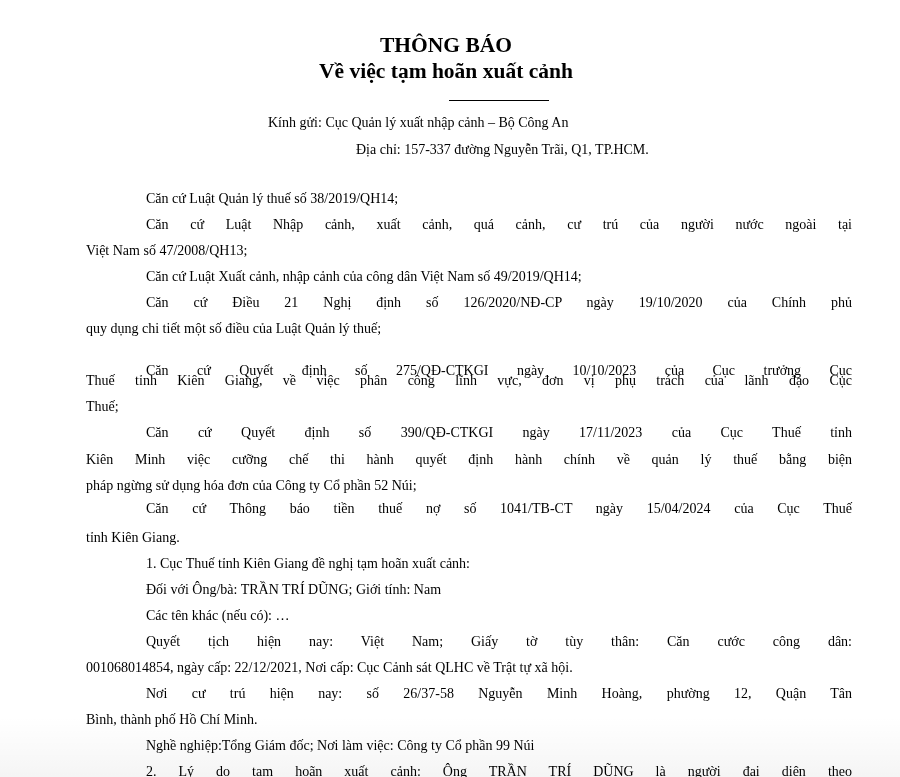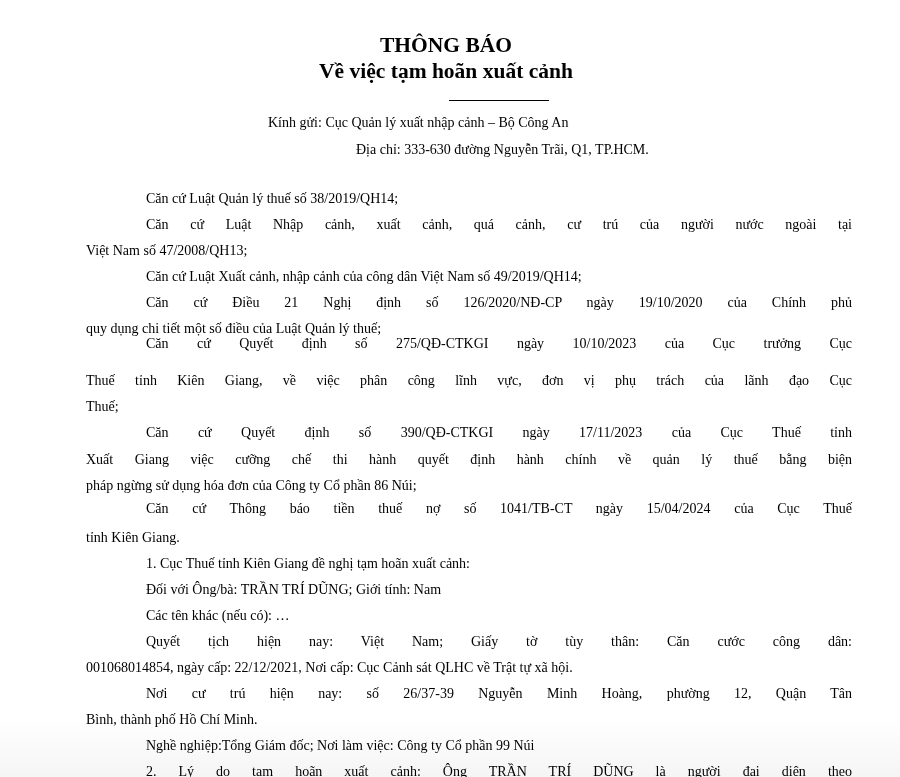--- a/index.html
+++ b/index.html
@@ -23,42 +23,42 @@
 
 <div class="page">
   <div class="title t1">THÔNG BÁO</div>
   <div class="title t2">Về việc tạm hoãn xuất cảnh</div>
   <div class="rule"></div>
 
   <div class="line" style="left:268px; top:94px;">
     <span>Kính gửi:</span>
     <span>Cục Quản lý xuất nhập cảnh – Bộ Công An</span>
   </div>
-  <div class="line" style="left:356px; top:121px;">Địa chỉ: 333-630 đường Nguyễn Trãi, Q1, TP.HCM.</div>
+  <div class="line" style="left:356px; top:121px;">Địa chỉ: 157-337 đường Nguyễn Trãi, Q1, TP.HCM.</div>
 
   <div id="body-lines">
       <div class="line" style="left: 146px; top: 170px;">Căn cứ Luật Quản lý thuế số 38/2019/QH14;</div>
       <div class="line just" style="left: 146px; top: 196px; width: 706px;">Căn cứ Luật Nhập cảnh, xuất cảnh, quá cảnh, cư trú của người nước ngoài tại</div>
       <div class="line" style="left: 86px; top: 222px;">Việt Nam số 47/2008/QH13;</div>
       <div class="line" style="left: 146px; top: 248px;">Căn cứ Luật Xuất cảnh, nhập cảnh của công dân Việt Nam số 49/2019/QH14;</div>
       <div class="line just" style="left: 146px; top: 274px; width: 706px;">Căn cứ Điều 21 Nghị định số 126/2020/NĐ-CP ngày 19/10/2020 của Chính phủ</div>
       <div class="line" style="left: 86px; top: 300px;">quy dụng chi tiết một số điều của Luật Quản lý thuế;</div>
-      <div class="line just" style="left: 146px; top: 315px; width: 706px;">Căn cứ Quyết định số 275/QĐ-CTKGI ngày 10/10/2023 của Cục trưởng Cục</div>
+      <div class="line just" style="left: 146px; top: 342px; width: 706px;">Căn cứ Quyết định số 275/QĐ-CTKGI ngày 10/10/2023 của Cục trưởng Cục</div>
       <div class="line just" style="left: 86px; top: 352px; width: 766px;">Thuế tỉnh Kiên Giang, về việc phân công lĩnh vực, đơn vị phụ trách của lãnh đạo Cục</div>
       <div class="line" style="left: 86px; top: 378px; text-align: right;">Thuế;</div>
       <div class="line just" style="left: 146px; top: 404px; width: 706px;">Căn cứ Quyết định số 390/QĐ-CTKGI ngày 17/11/2023 của Cục Thuế tỉnh</div>
-      <div class="line just" style="left: 86px; top: 431px; width: 766px;">Xuất Giang việc cưỡng chế thi hành quyết định hành chính về quản lý thuế bằng biện</div>
-      <div class="line" style="left: 86px; top: 457px;">pháp ngừng sử dụng hóa đơn của Công ty Cổ phần 86 Núi;</div>
+      <div class="line just" style="left: 86px; top: 431px; width: 766px;">Kiên Minh việc cưỡng chế thi hành quyết định hành chính về quản lý thuế bằng biện</div>
+      <div class="line" style="left: 86px; top: 457px;">pháp ngừng sử dụng hóa đơn của Công ty Cổ phần 52 Núi;</div>
       <div class="line just" style="left: 146px; top: 480px; width: 706px;">Căn cứ Thông báo tiền thuế nợ số 1041/TB-CT ngày 15/04/2024 của Cục Thuế</div>
       <div class="line" style="left: 86px; top: 509px;">tỉnh Kiên Giang.</div>
       <div class="line" style="left: 146px; top: 535px;">1. Cục Thuế tỉnh Kiên Giang đề nghị tạm hoãn xuất cảnh:</div>
       <div class="line" style="left: 146px; top: 561px;">Đối với Ông/bà: TRẦN TRÍ DŨNG; Giới tính: Nam</div>
       <div class="line" style="left: 146px; top: 587px;">Các tên khác (nếu có): …</div>
       <div class="line just" style="left: 146px; top: 613px; width: 706px;">Quyết tịch hiện nay: Việt Nam; Giấy tờ tùy thân: Căn cước công dân:</div>
       <div class="line" style="left: 86px; top: 639px;">001068014854, ngày cấp: 22/12/2021, Nơi cấp: Cục Cảnh sát QLHC về Trật tự xã hội.</div>
-      <div class="line just" style="left: 146px; top: 665px; width: 706px;">Nơi cư trú hiện nay: số 26/37-39 Nguyễn Minh Hoàng, phường 12, Quận Tân</div>
+      <div class="line just" style="left: 146px; top: 665px; width: 706px;">Nơi cư trú hiện nay: số 26/37-58 Nguyễn Minh Hoàng, phường 12, Quận Tân</div>
       <div class="line" style="left: 86px; top: 691px;">Bình, thành phố Hồ Chí Minh.</div>
       <div class="line" style="left: 146px; top: 717px;">Nghề nghiệp:Tổng Giám đốc; Nơi làm việc: Công ty Cổ phần 99 Núi</div>
       <div class="line just" style="left: 146px; top: 743px; width: 706px;">2. Lý do tạm hoãn xuất cảnh: Ông TRẦN TRÍ DŨNG là người đại diện theo</div>
       <div class="line just" style="left: 86px; top: 769px; width: 766px;">pháp luật của Công ty Cổ phần 99 Núi đang bị cưỡng chế thi hành quyết định hành</div>
     </div>
   <div class="fade"></div>
 </div>
 
 </body></html>

